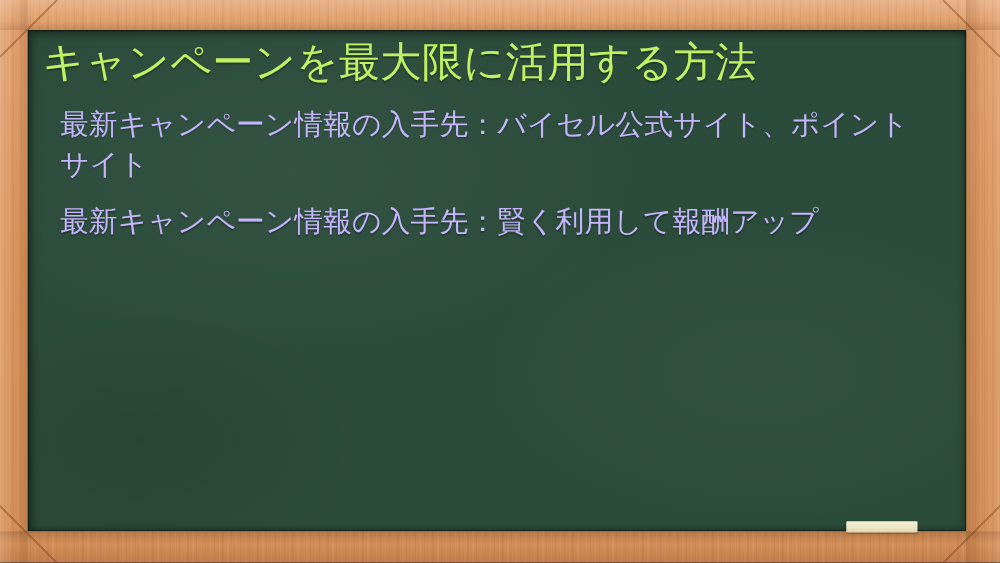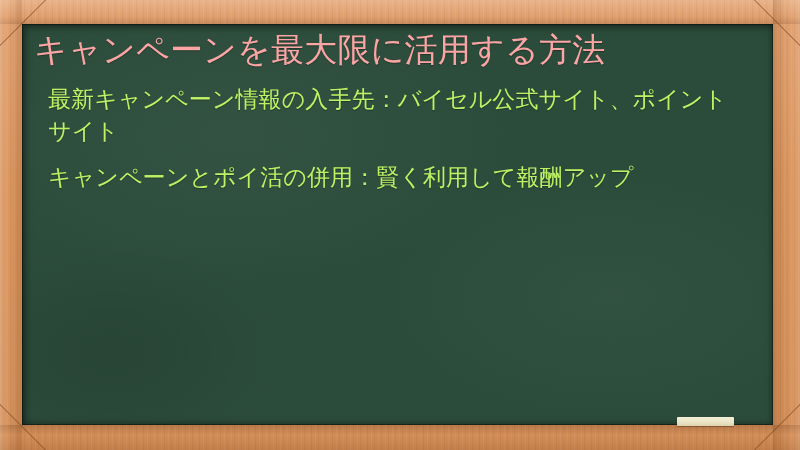--- a/index.html
+++ b/index.html
@@ -99,36 +99,36 @@
     pointer-events: none;
   }
 
   
   #board-text {
     position: relative;
     z-index: 2;
     padding: 6px 26px 0 26px;
   }
   #board-title {
-    color: #fca5a5;
+    color: #bef264;
     font-size: 33px;
     line-height: 1.22;
     font-weight: 400;
     letter-spacing: 0.2px;
     margin: 0 0 14px -14px;
     white-space: nowrap;
     text-shadow: 0 1px 1px rgba(0,0,0,0.30);
   }
   #bullet-list {
     list-style: none;
     margin: 0;
     padding: 0;
   }
   #bullet-list li {
-    color: #bef264;
+    color: #c4b5fd;
     font-size: 23px;
     line-height: 1.38;
     font-weight: 400;
     margin: 0 0 14px 0;
     letter-spacing: 0.1px;
     text-shadow: 0 1px 1px rgba(0,0,0,0.28);
   }
   #bullet-list li:last-child { margin-bottom: 0; }
 
   
@@ -159,21 +159,21 @@
   <div class="miter bl"></div>
   <div class="miter br"></div>
 
   <div id="chalkboard">
     <div id="board-text">
 
       <h1 id="board-title">キャンペーンを最大限に活用する方法</h1>
 
       <ul id="bullet-list">
         <li>最新キャンペーン情報の入手先：バイセル公式サイト、ポイントサイト</li>
-        <li>キャンペーンとポイ活の併用：賢く利用して報酬アップ</li>
+        <li>最新キャンペーン情報の入手先：賢く利用して報酬アップ</li>
       </ul>
 
     </div>
   </div>
 
   <div id="chalk-stick"></div>
 
 </div>
 
 </body></html>

